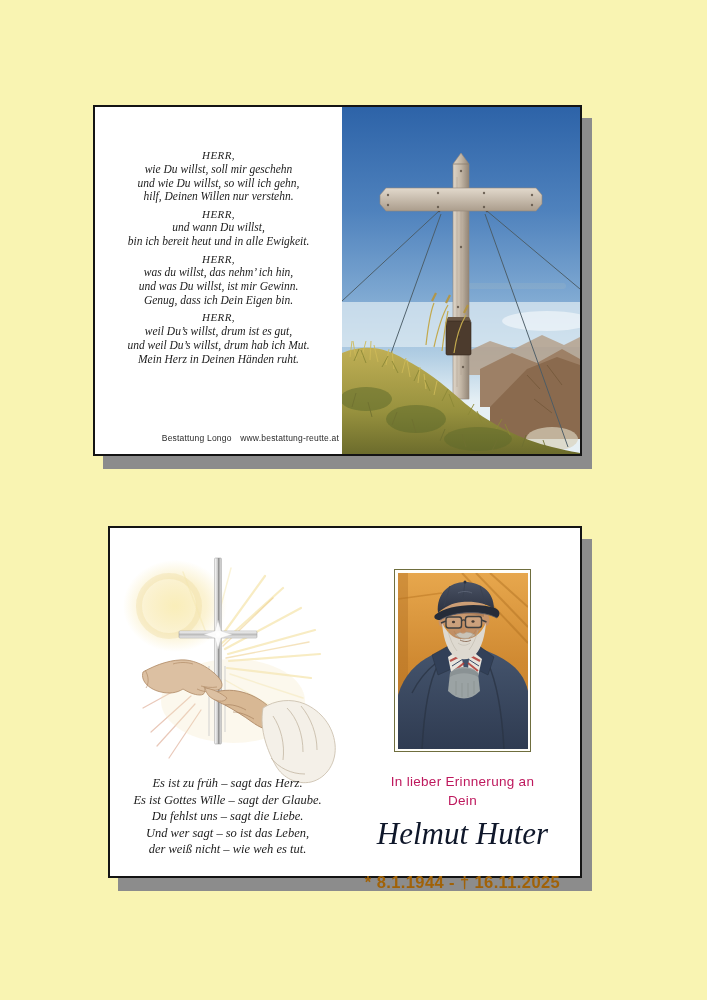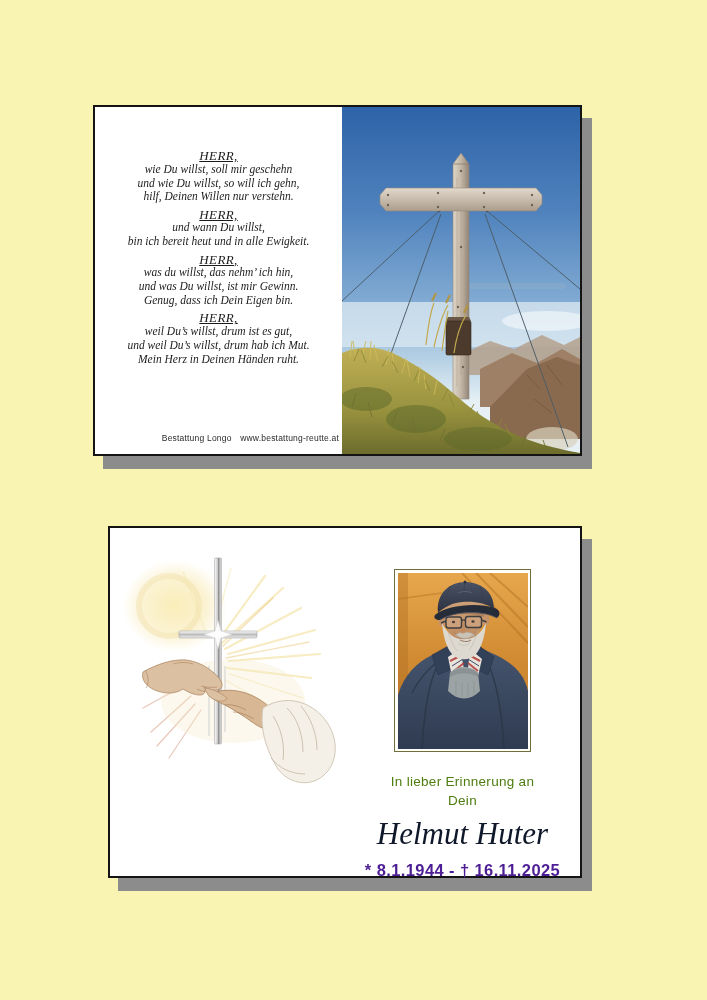--- a/index.html
+++ b/index.html
@@ -9,34 +9,34 @@
         box-shadow:10px 13px 0 0 #8c8c8c;display:flex;box-sizing:content-box;}
   .card-top{left:93px;top:105px;width:485px;height:347px;}
   .card-bottom{left:108px;top:526px;width:470px;height:348px;}
   .pane{position:relative;height:100%;}
   .prayer-pane{width:247px;background:#fff;}
   .photo-pane{width:238px;overflow:hidden;}
   .art-pane{width:235px;}
   .memorial-pane{width:235px;display:flex;flex-direction:column;align-items:center;}
   .prayer{padding-top:42px;text-align:center;}
   .p-line{font:italic 11.5px/13.8px "Liberation Serif",serif;color:#1b1b1b;white-space:nowrap;}
-  .p-head{font-size:13px;letter-spacing:.4px;margin-top:3.5px;text-decoration:underline;}
+  .p-head{font-size:11px;letter-spacing:.4px;margin-top:3.5px;}
   .prayer .p-head:first-child{margin-top:0;}
   .card-footer{position:absolute;bottom:11px;left:0;width:100%;text-align:right;
                font:8.5px/10px "Liberation Sans",sans-serif;color:#2a2a2a;letter-spacing:.2px;}
   .card-footer span{margin:0 3px;}
   .photo-pane svg, .art-svg, .portrait-frame svg{display:block;}
   .art-svg{position:absolute;left:3px;top:18px;}
   .poem{position:absolute;left:0;right:0;top:247px;text-align:center;}
   .poem-line{font:italic 12.5px/16.5px "Liberation Serif",serif;color:#1b1b1b;white-space:nowrap;}
   .portrait-frame{margin-top:41px;border:1.5px solid #6f6e3e;padding:2.5px;background:#fffef9;}
   .memorial-text{margin-top:20px;text-align:center;}
-  .intro-line{font:13.5px/19px "Liberation Sans",sans-serif;color:#4d7c0f;letter-spacing:.3px;}
+  .intro-line{font:13.5px/19px "Liberation Sans",sans-serif;color:#be185d;letter-spacing:.3px;}
   .deceased-name{font:italic 31px/36px "Liberation Serif",serif;color:#0f172a;margin-top:6px;white-space:nowrap;}
-  .dates-line{font:600 16.5px/20px "Liberation Sans",sans-serif;color:#4c1d95;letter-spacing:.4px;margin-top:8px;}
+  .dates-line{font:600 16.5px/20px "Liberation Sans",sans-serif;color:#a16207;letter-spacing:.4px;margin-top:20px;}
 </style>
 </head>
 <body>
 
 <div class="canvas">
 
   <div class="card card-top">
     <div class="pane prayer-pane">
       <div class="prayer">
         <div class="p-line p-head">HERR,</div>
@@ -193,20 +193,27 @@
         <g>
           <path d="M96,148 C106,144 118,143 129,146 C141,149 152,156 159,164 C165,171 167,179 162,182 C155,186 146,181 139,176 C131,170 121,164 112,159 C105,156 98,152 96,148 Z" fill="#d8b894" stroke="#a8825e" stroke-width=".8"></path>
           <path d="M112,159 C118,158 126,160 133,164 M120,166 C127,166 134,169 141,173" stroke="#a07a56" stroke-width=".7" fill="none" opacity=".85"></path>
           <path d="M92,142 C100,143 108,147 114,152 C112,156 106,156 100,153 C96,151 93,147 92,142 Z" fill="#dcc0a2" stroke="#b08a66" stroke-width=".7"></path>
         </g>
         <g>
           <path d="M150,162 C162,154 178,152 192,158 C208,165 220,180 222,198 C224,216 214,232 198,236 C184,239 170,232 163,220 C155,206 146,184 150,162 Z" fill="#f4f0e8" stroke="#cdc2b0" stroke-width=".9"></path>
           <path d="M160,170 C168,182 172,198 170,214 M174,162 C184,172 190,188 190,206 M188,160 C198,172 204,188 204,204 M158,212 C166,222 178,228 192,228" stroke="#c3b7a3" stroke-width=".9" fill="none" opacity=".9"></path>
         </g>
       </svg>
+      <div class="poem">
+        <div class="poem-line">Es ist zu früh – sagt das Herz.</div>
+        <div class="poem-line">Es ist Gottes Wille – sagt der Glaube.</div>
+        <div class="poem-line">Du fehlst uns – sagt die Liebe.</div>
+        <div class="poem-line">Und wer sagt – so ist das Leben,</div>
+        <div class="poem-line">der weiß nicht – wie weh es tut.</div>
+      </div>
     </div>
 
     <div class="pane memorial-pane">
       <div class="portrait-frame">
         <svg width="130" height="176" viewBox="0 0 130 176">
           <defs>
             <linearGradient id="pbg" x1="0" y1="0" x2="0" y2="1">
               <stop offset="0" stop-color="#e7a74d"></stop>
                 <stop offset=".5" stop-color="#d08a32"></stop>
                 <stop offset="1" stop-color="#c67f2a"></stop>

